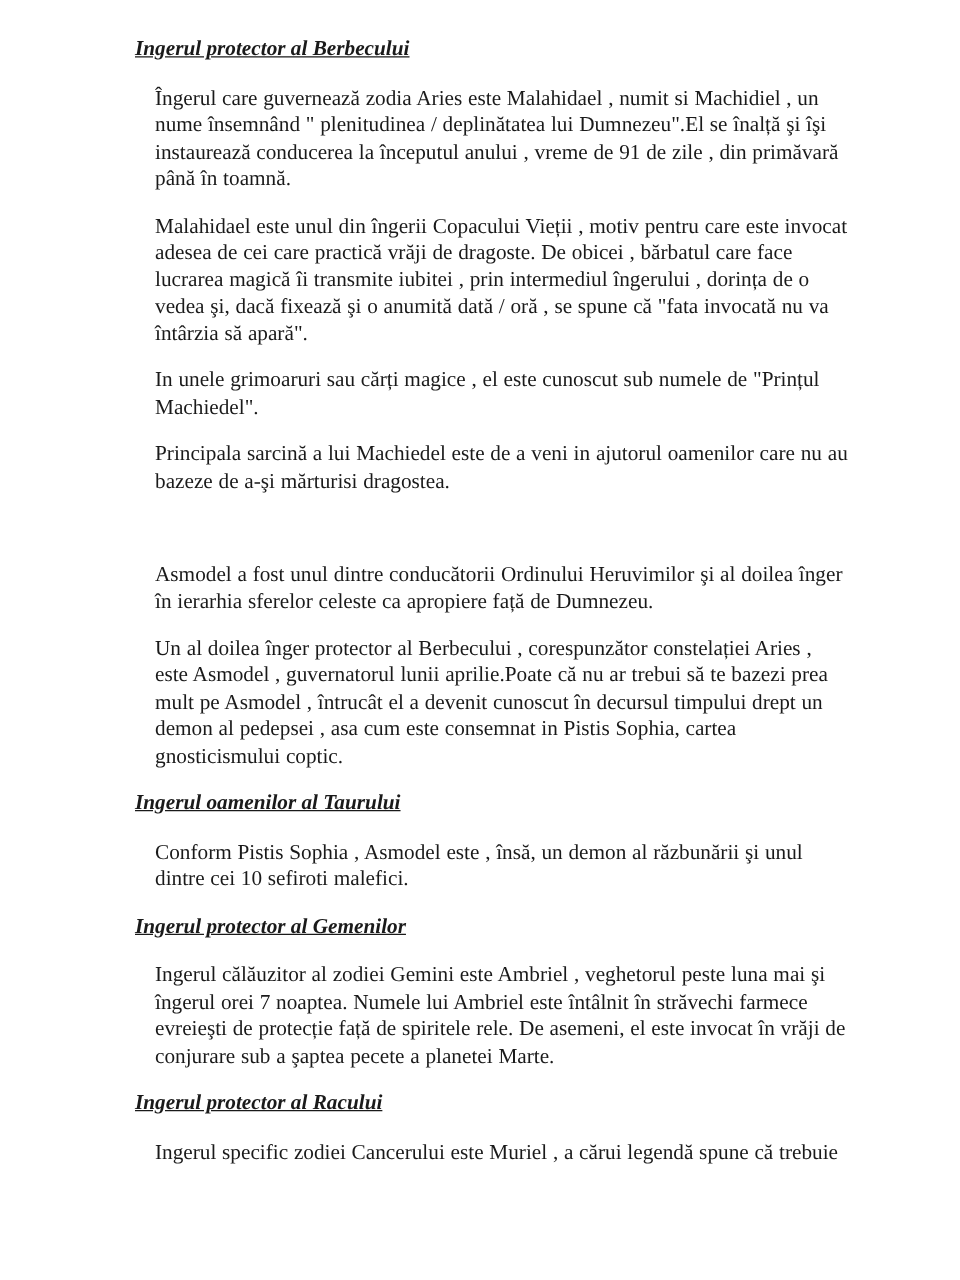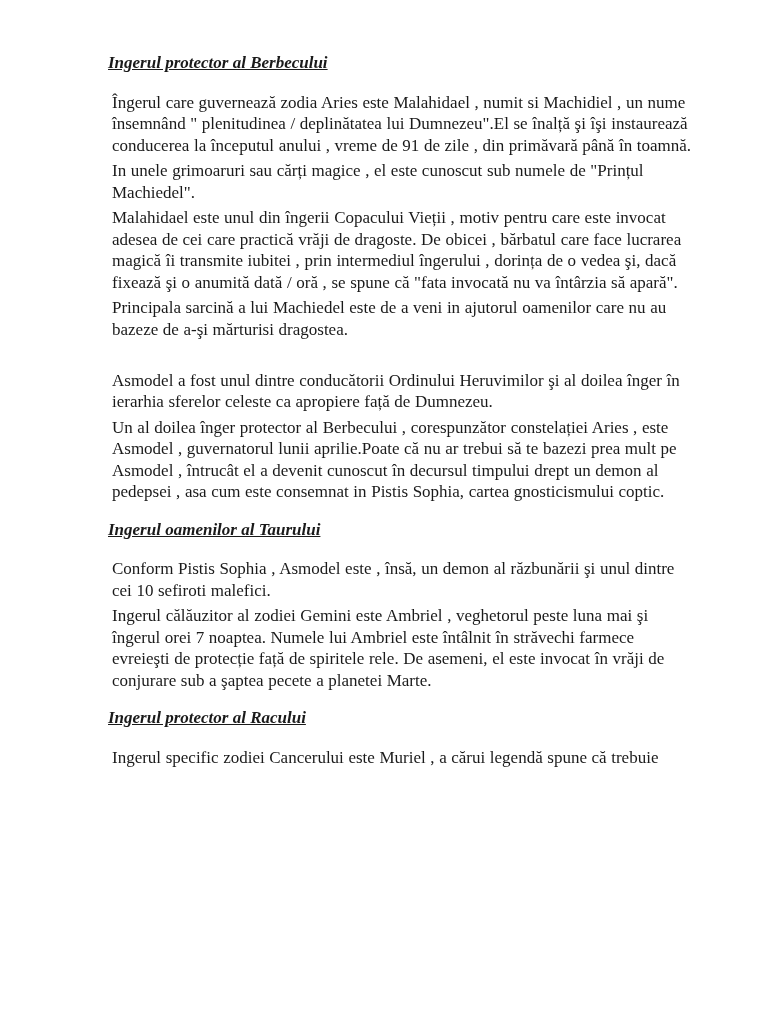--- a/index.html
+++ b/index.html
@@ -10,67 +10,68 @@
   }
   body {
     width: 768px;
     height: 1024px;
     overflow: hidden;
   }
   .page {
     box-sizing: border-box;
     width: 768px;
     height: 1024px;
-    padding: 52px 72px 0 108px;
+    padding: 28px 72px 0 108px;
     background: #ffffff;
     color: #1a1a1a;
     font-family: "Liberation Serif", "DejaVu Serif", serif;
     font-size: 17px;
     line-height: 21.5px;
     text-align: left;
     overflow: hidden;
   }
   .section-heading {
     font-size: 17px;
     font-weight: bold;
     font-style: italic;
     text-decoration: underline;
     margin: 16px 0 18px 0;
   }
   section:first-of-type .section-heading {
     margin-top: 0;
   }
   .para {
-    margin: 4px;
+    margin: 16px;
     min-height: 21.5px;
     word-spacing: 0.02em;
   }
 </style>
 </head>
 <body>
 
 <div class="page">
 
   <section>
     <h2 class="section-heading">Ingerul protector al Berbecului</h2>
     <p class="para">Îngerul care guvernează zodia Aries este Malahidael , numit si Machidiel , un nume însemnând " plenitudinea / deplinătatea lui Dumnezeu".El se înalță şi îşi instaurează conducerea la începutul anului , vreme de 91 de zile , din primăvară până în toamnă.</p>
+    <p class="para">Malahidael este unul din îngerii Copacului Vieții , motiv pentru care este invocat adesea de cei care practică vrăji de dragoste. De obicei , bărbatul care face lucrarea magică îi transmite iubitei , prin intermediul îngerului , dorința de o vedea şi, dacă fixează şi o anumită dată / oră , se spune că "fata invocată nu va întârzia să apară".</p>
     <p class="para">In unele grimoaruri sau cărți magice , el este cunoscut sub numele de "Prințul Machiedel".</p>
-    <p class="para">Malahidael este unul din îngerii Copacului Vieții , motiv pentru care este invocat adesea de cei care practică vrăji de dragoste. De obicei , bărbatul care face lucrarea magică îi transmite iubitei , prin intermediul îngerului , dorința de o vedea şi, dacă fixează şi o anumită dată / oră , se spune că "fata invocată nu va întârzia să apară".</p>
     <p class="para">Principala sarcină a lui Machiedel este de a veni in ajutorul oamenilor care nu au bazeze de a-şi mărturisi dragostea.</p>
     <p class="para"></p>
     <p class="para">Asmodel a fost unul dintre conducătorii Ordinului Heruvimilor şi al doilea înger în ierarhia sferelor celeste ca apropiere față de Dumnezeu.</p>
     <p class="para">Un al doilea înger protector al Berbecului , corespunzător constelației Aries , este Asmodel , guvernatorul lunii aprilie.Poate că nu ar trebui să te bazezi prea mult pe Asmodel , întrucât el a devenit cunoscut în decursul timpului drept un demon al pedepsei , asa cum este consemnat in Pistis Sophia, cartea gnosticismului coptic.</p>
   </section>
 
   <section>
     <h2 class="section-heading">Ingerul oamenilor al Taurului</h2>
     <p class="para">Conform Pistis Sophia , Asmodel este , însă, un demon al răzbunării şi unul dintre cei 10 sefiroti malefici.</p>
   </section>
 
   <section>
+    <h2 class="section-heading">Ingerul protector al Gemenilor</h2>
     <p class="para">Ingerul călăuzitor al zodiei Gemini este Ambriel , veghetorul peste luna mai şi îngerul orei 7 noaptea. Numele lui Ambriel este întâlnit în străvechi farmece evreieşti de protecție față de spiritele rele. De asemeni, el este invocat în vrăji de conjurare sub a şaptea pecete a planetei Marte.</p>
   </section>
 
   <section>
     <h2 class="section-heading">Ingerul protector al Racului</h2>
     <p class="para">Ingerul specific zodiei Cancerului este Muriel , a cărui legendă spune că trebuie</p>
   </section>
 
 </div>
 

